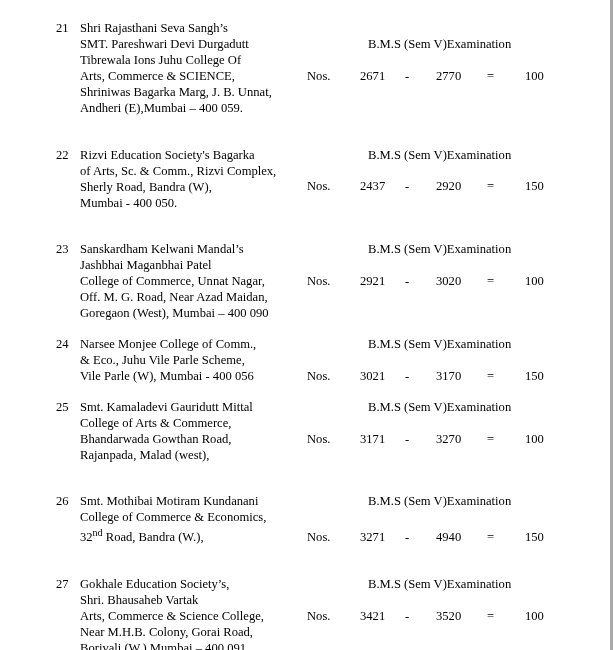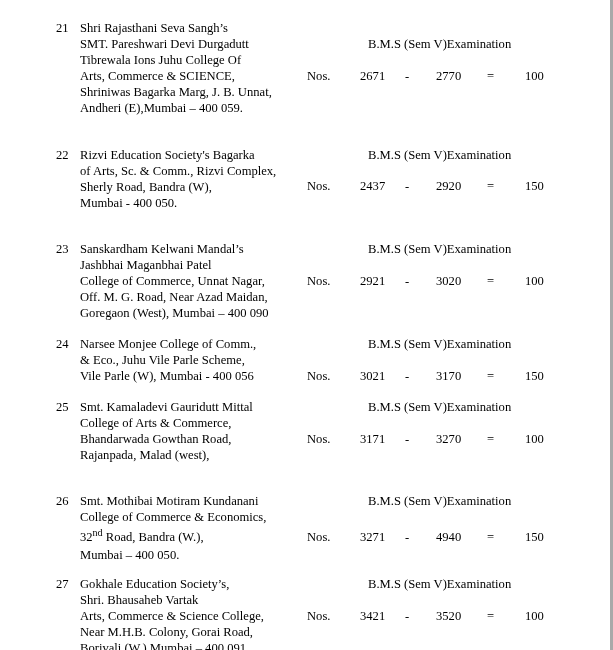--- a/index.html
+++ b/index.html
@@ -130,21 +130,20 @@
     <span class="cnt">100</span>
   </div>
 </div>
 
 <div class="entry" style="top:493px">
   <span class="num">26</span>
   <div class="addr">
     <div>Smt. Mothibai Motiram Kundanani</div>
     <div>College of Commerce &amp; Economics,</div>
     <div style="line-height:20px; padding-top:2px"><span>32</span><sup>nd</sup><span> Road, Bandra (W.),</span></div>
-    <div>Mumbai – 400 050.</div>
   </div>
   <span class="exam" style="top:0px">B.M.S (Sem V)Examination</span>
   <div class="row" style="top:36px">
     <span class="nos">Nos.</span>
     <span class="from">3271</span>
     <span class="dash">-</span>
     <span class="to">4940</span>
     <span class="eq">=</span>
     <span class="cnt">150</span>
   </div>

